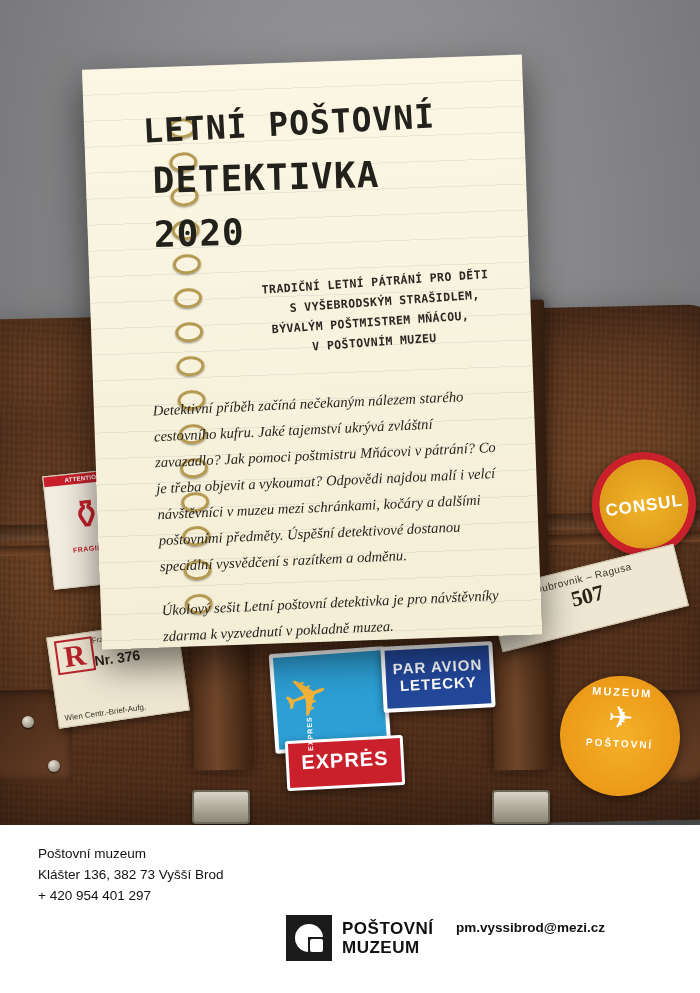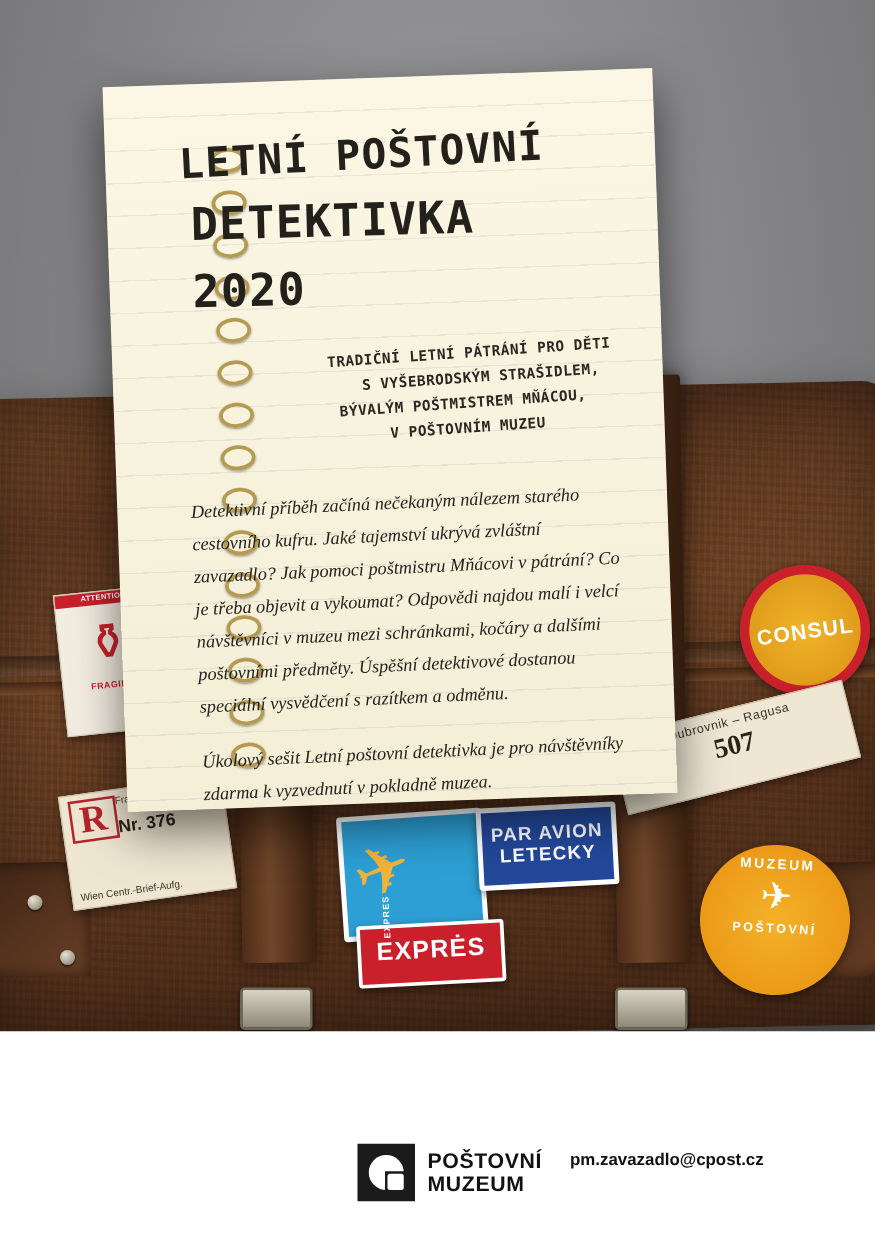--- a/index.html
+++ b/index.html
@@ -270,28 +270,33 @@
       </div>
 
       <div class="body-text">
         <p>Detektivní příběh začíná nečekaným nálezem starého cestovního kufru. Jaké tajemství ukrývá zvláštní zavazadlo? Jak pomoci poštmistru Mňácovi v pátrání? Co je třeba objevit a vykoumat? Odpovědi najdou malí i velcí návštěvníci v muzeu mezi schránkami, kočáry a dalšími poštovními předměty. Úspěšní detektivové dostanou speciální vysvědčení s razítkem a odměnu.</p>
         <p>Úkolový sešit Letní poštovní detektivka je pro návštěvníky zdarma k vyzvednutí v pokladně muzea.</p>
       </div>
     </div>
   </div>
 
   <div class="footer">
+    <div class="addr">
+      <div>Poštovní muzeum</div>
+      <div>Klášter 136, 382 73 Vyšší Brod</div>
+      <div>+ 420 954 401 297</div>
+    </div>
     <div class="logo">
       <div class="logo-mark">
         <div class="q"></div>
           <div class="qs"></div>
           <div class="qd"></div>
       </div>
       <div class="logo-text">
         <div>POŠTOVNÍ</div>
         <div>MUZEUM</div>
       </div>
     </div>
     <div class="contact">
-      <div>pm.zavazadlo@cpost.cz</div>
+      <div>pm.vyssibrod@mezi.cz</div>
     </div>
   </div>
 </div>
 
 </body></html>

